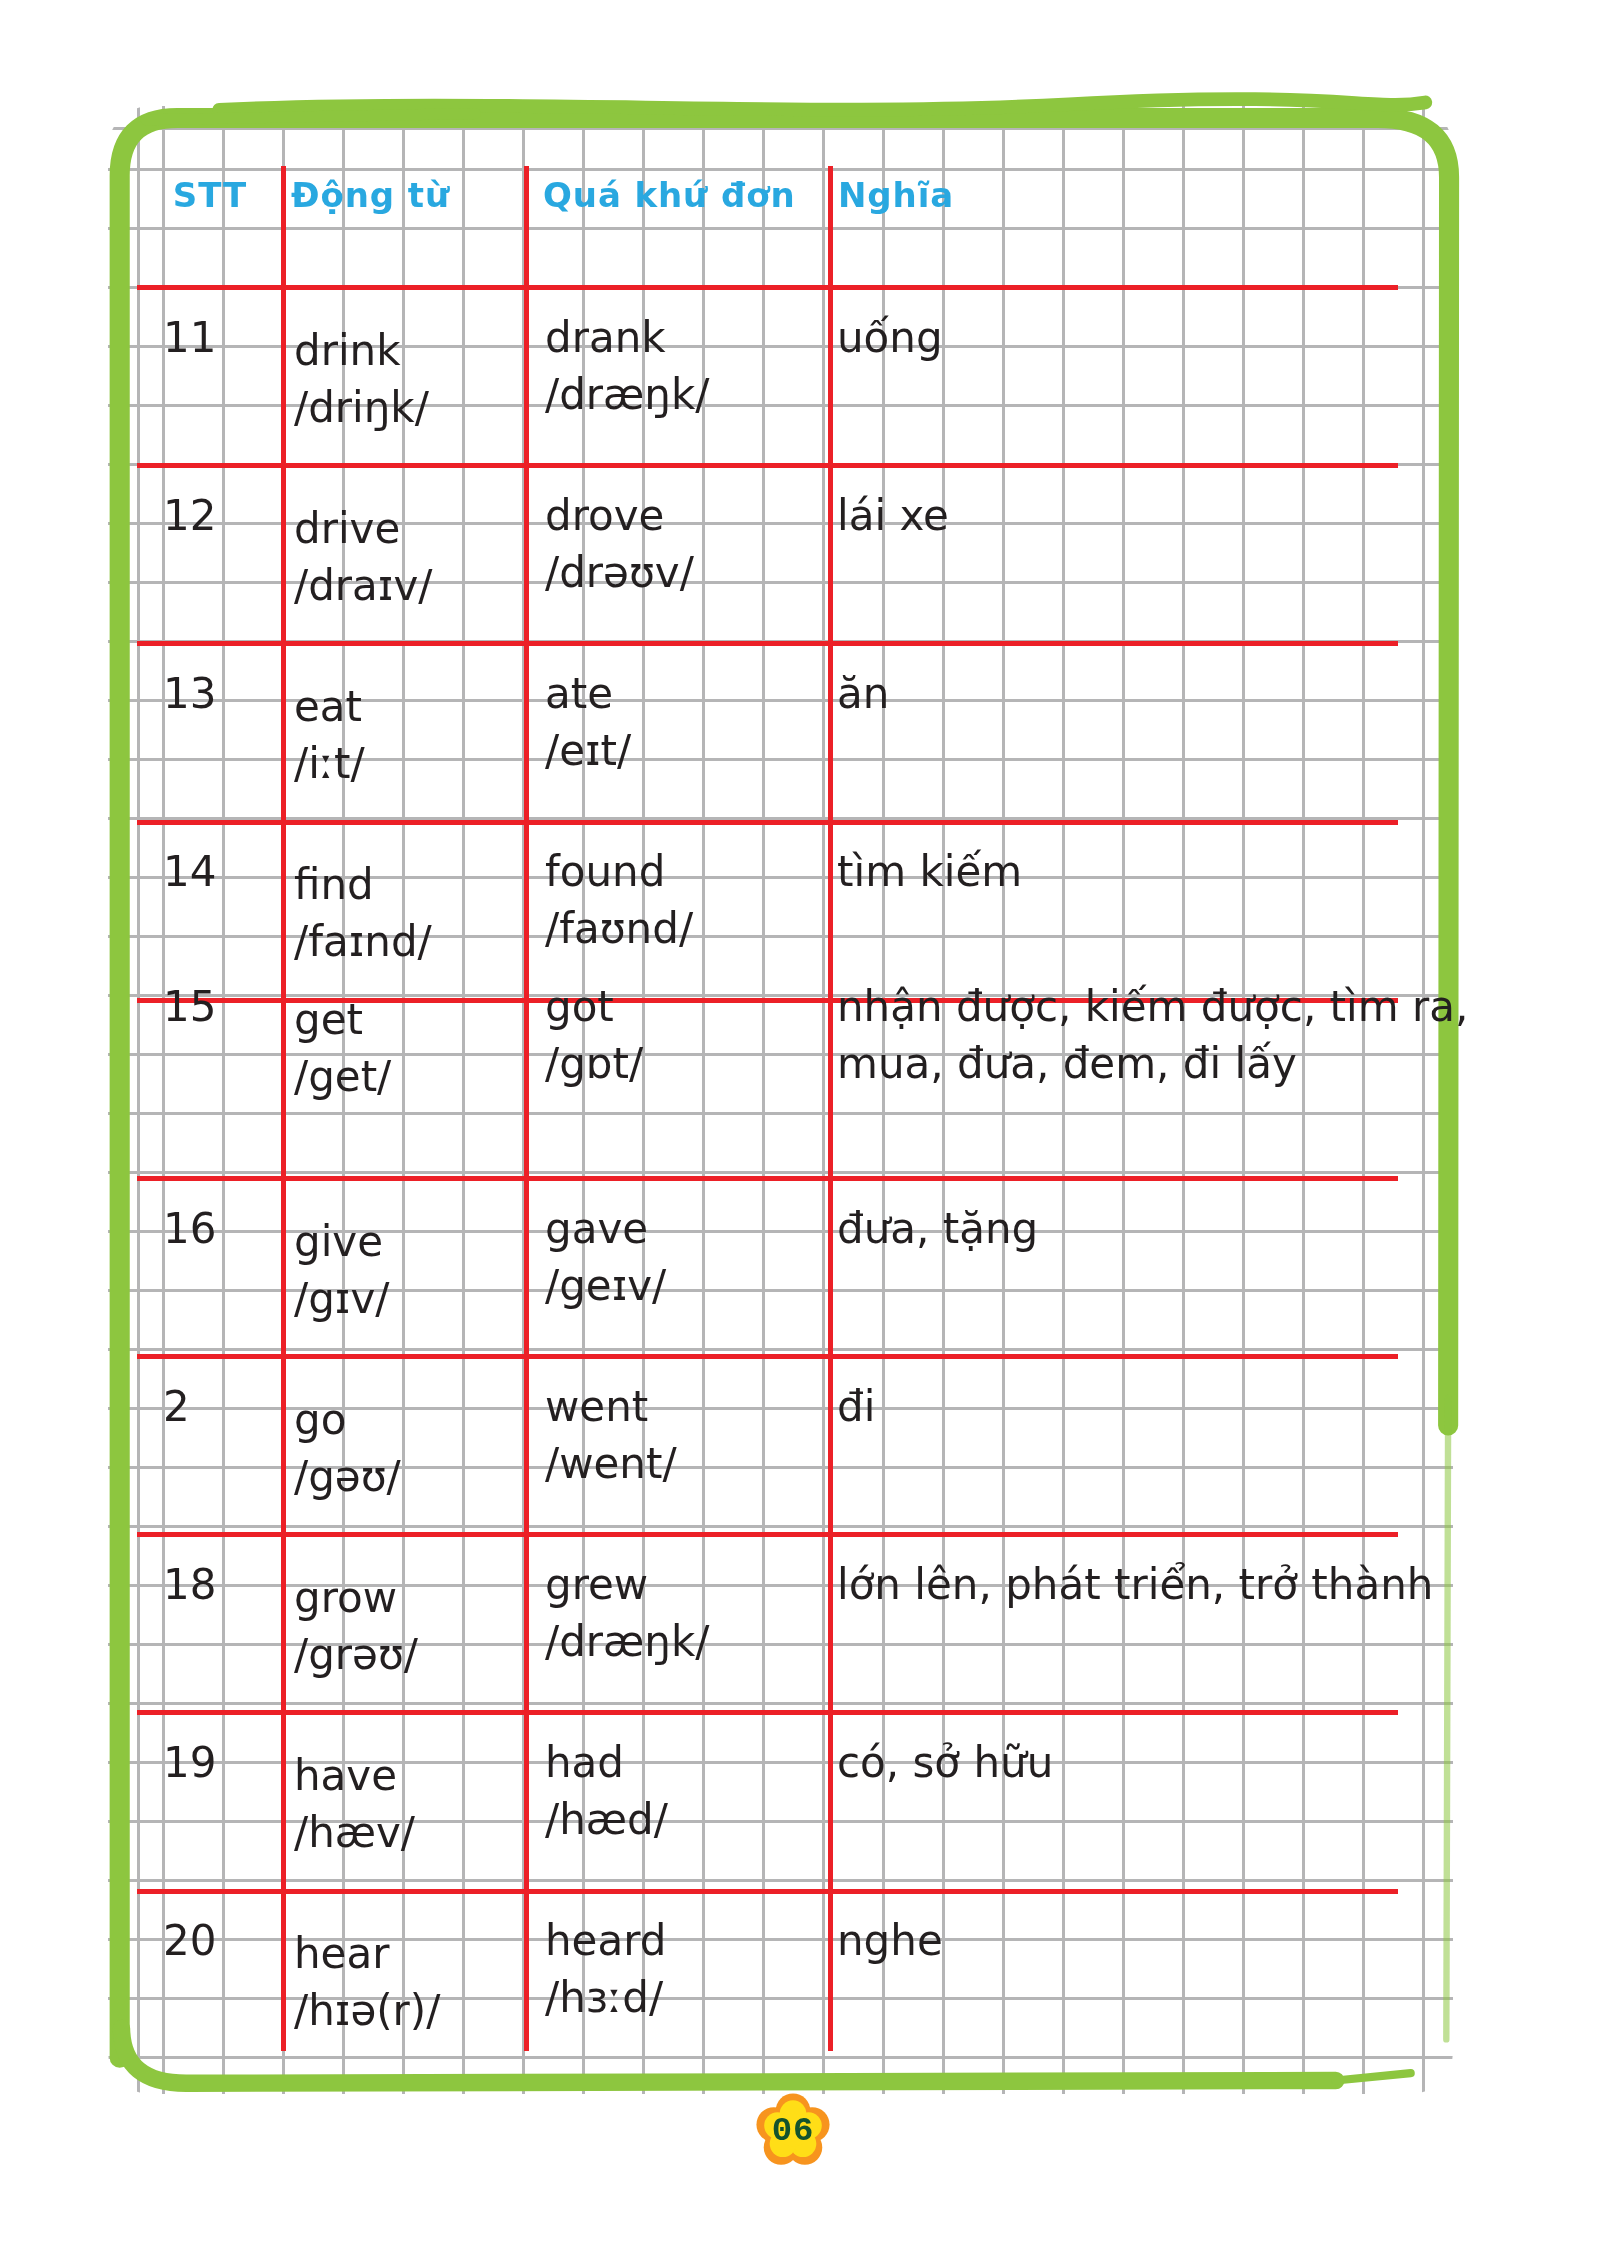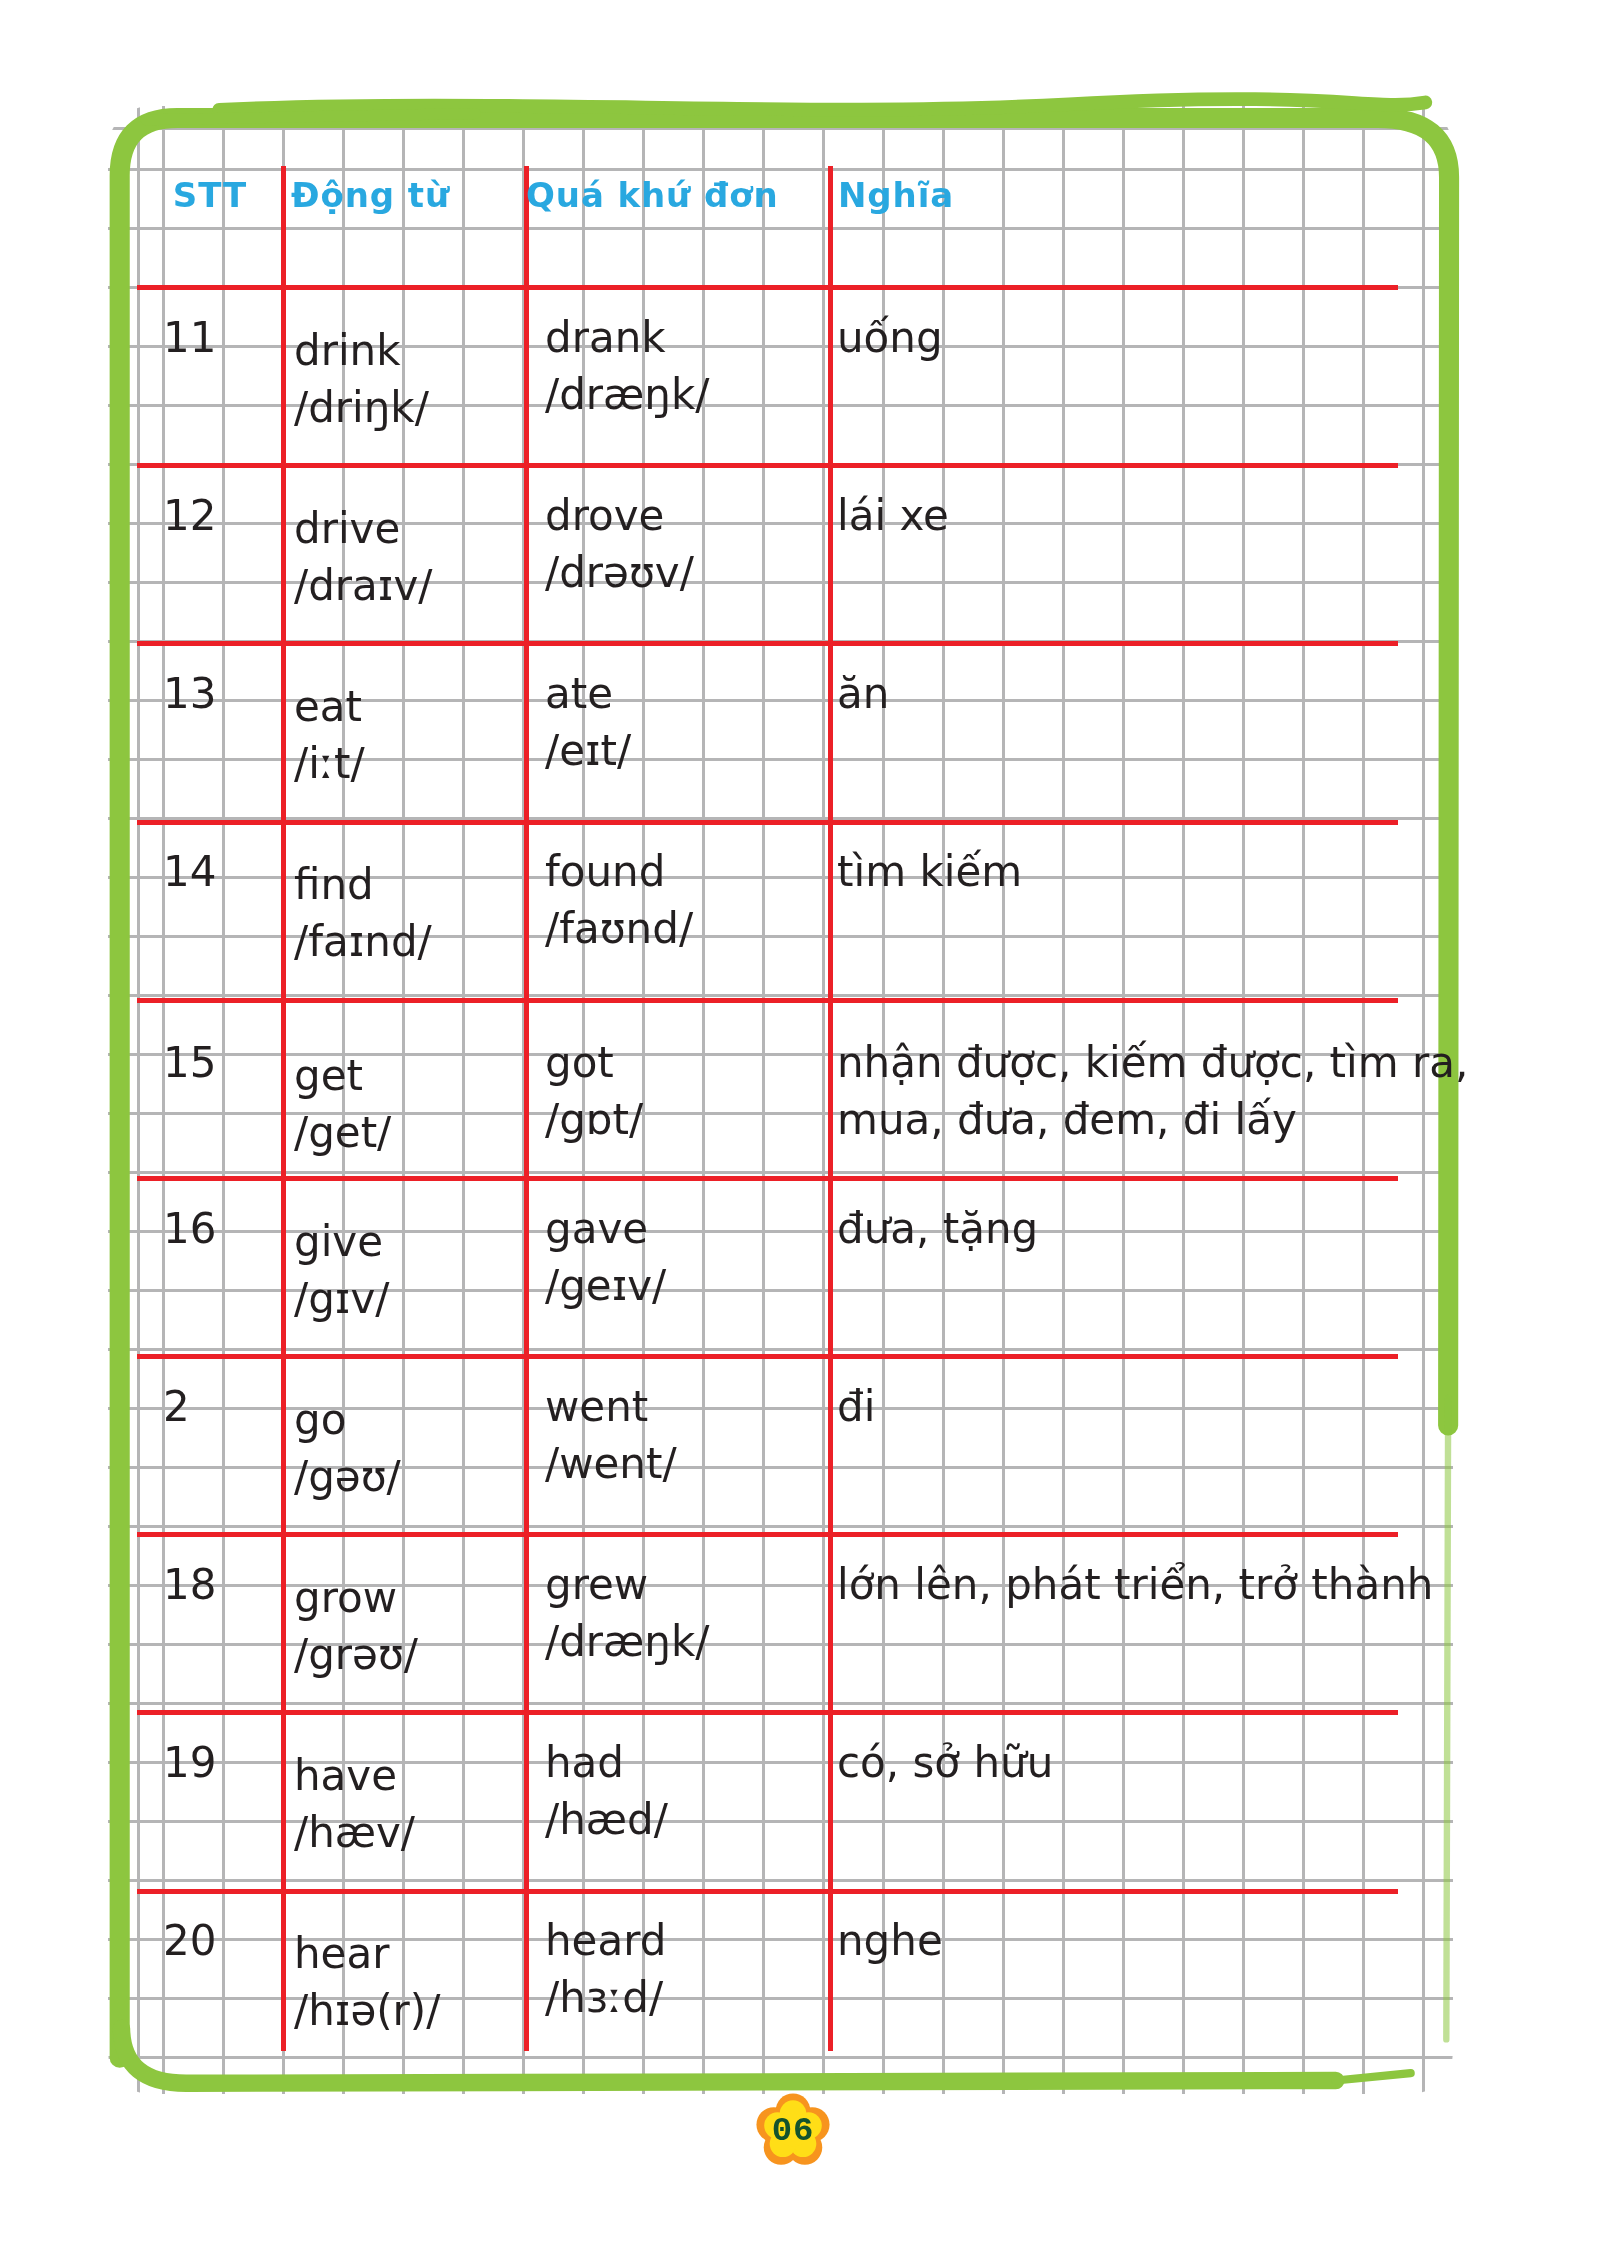--- a/index.html
+++ b/index.html
@@ -20,21 +20,21 @@
   
   .rl-h{position:absolute;left:137px;width:1261px;height:4.6px;background:#ec2027;}
   .rl-v{position:absolute;top:166px;width:4.6px;height:1885px;background:#ec2027;}
   .rl-v.v1{left:281px}
   .rl-v.v2{left:524px}
   .rl-v.v3{left:828px}
   
   .hdr{position:absolute;top:175px;height:73px;font-size:34px;font-weight:700;color:#29a8e0;letter-spacing:0.9px;white-space:nowrap;}
   .hdr.h-stt{left:146px;width:128px;text-align:center;}
   .hdr.h-verb{left:291px;}
-  .hdr.h-past{left:526px;}
+  .hdr.h-past{left:543px;}
   .hdr.h-mean{left:838px;}
   
   .row{position:absolute;left:0;width:1346px;height:178px;}
   .row .cell{position:absolute;top:22px;font-size:42px;line-height:57px;white-space:nowrap;}
   .c-stt{left:163px;}
   .c-verb{left:294px;margin-top:13px;}
   .c-past{left:545px;}
   .c-meaning{left:837px;width:621px;}
   
   .badge{position:absolute;left:729px;top:2067px;width:128px;height:128px;}
@@ -137,21 +137,21 @@
         <div>/faɪnd/</div>
       </div>
       <div class="cell c-past">
         <div>found</div>
         <div>/faʊnd/</div>
       </div>
       <div class="cell c-meaning">
           <div>tìm kiếm</div>
         </div>
     </div>
-      <div class="row" style="top: 1012px;">
+      <div class="row" style="top: 956px;">
       <div class="cell c-stt">15</div>
       <div class="cell c-verb">
         <div>get</div>
         <div>/get/</div>
       </div>
       <div class="cell c-past">
         <div>got</div>
         <div>/gɒt/</div>
       </div>
       <div class="cell c-meaning">

